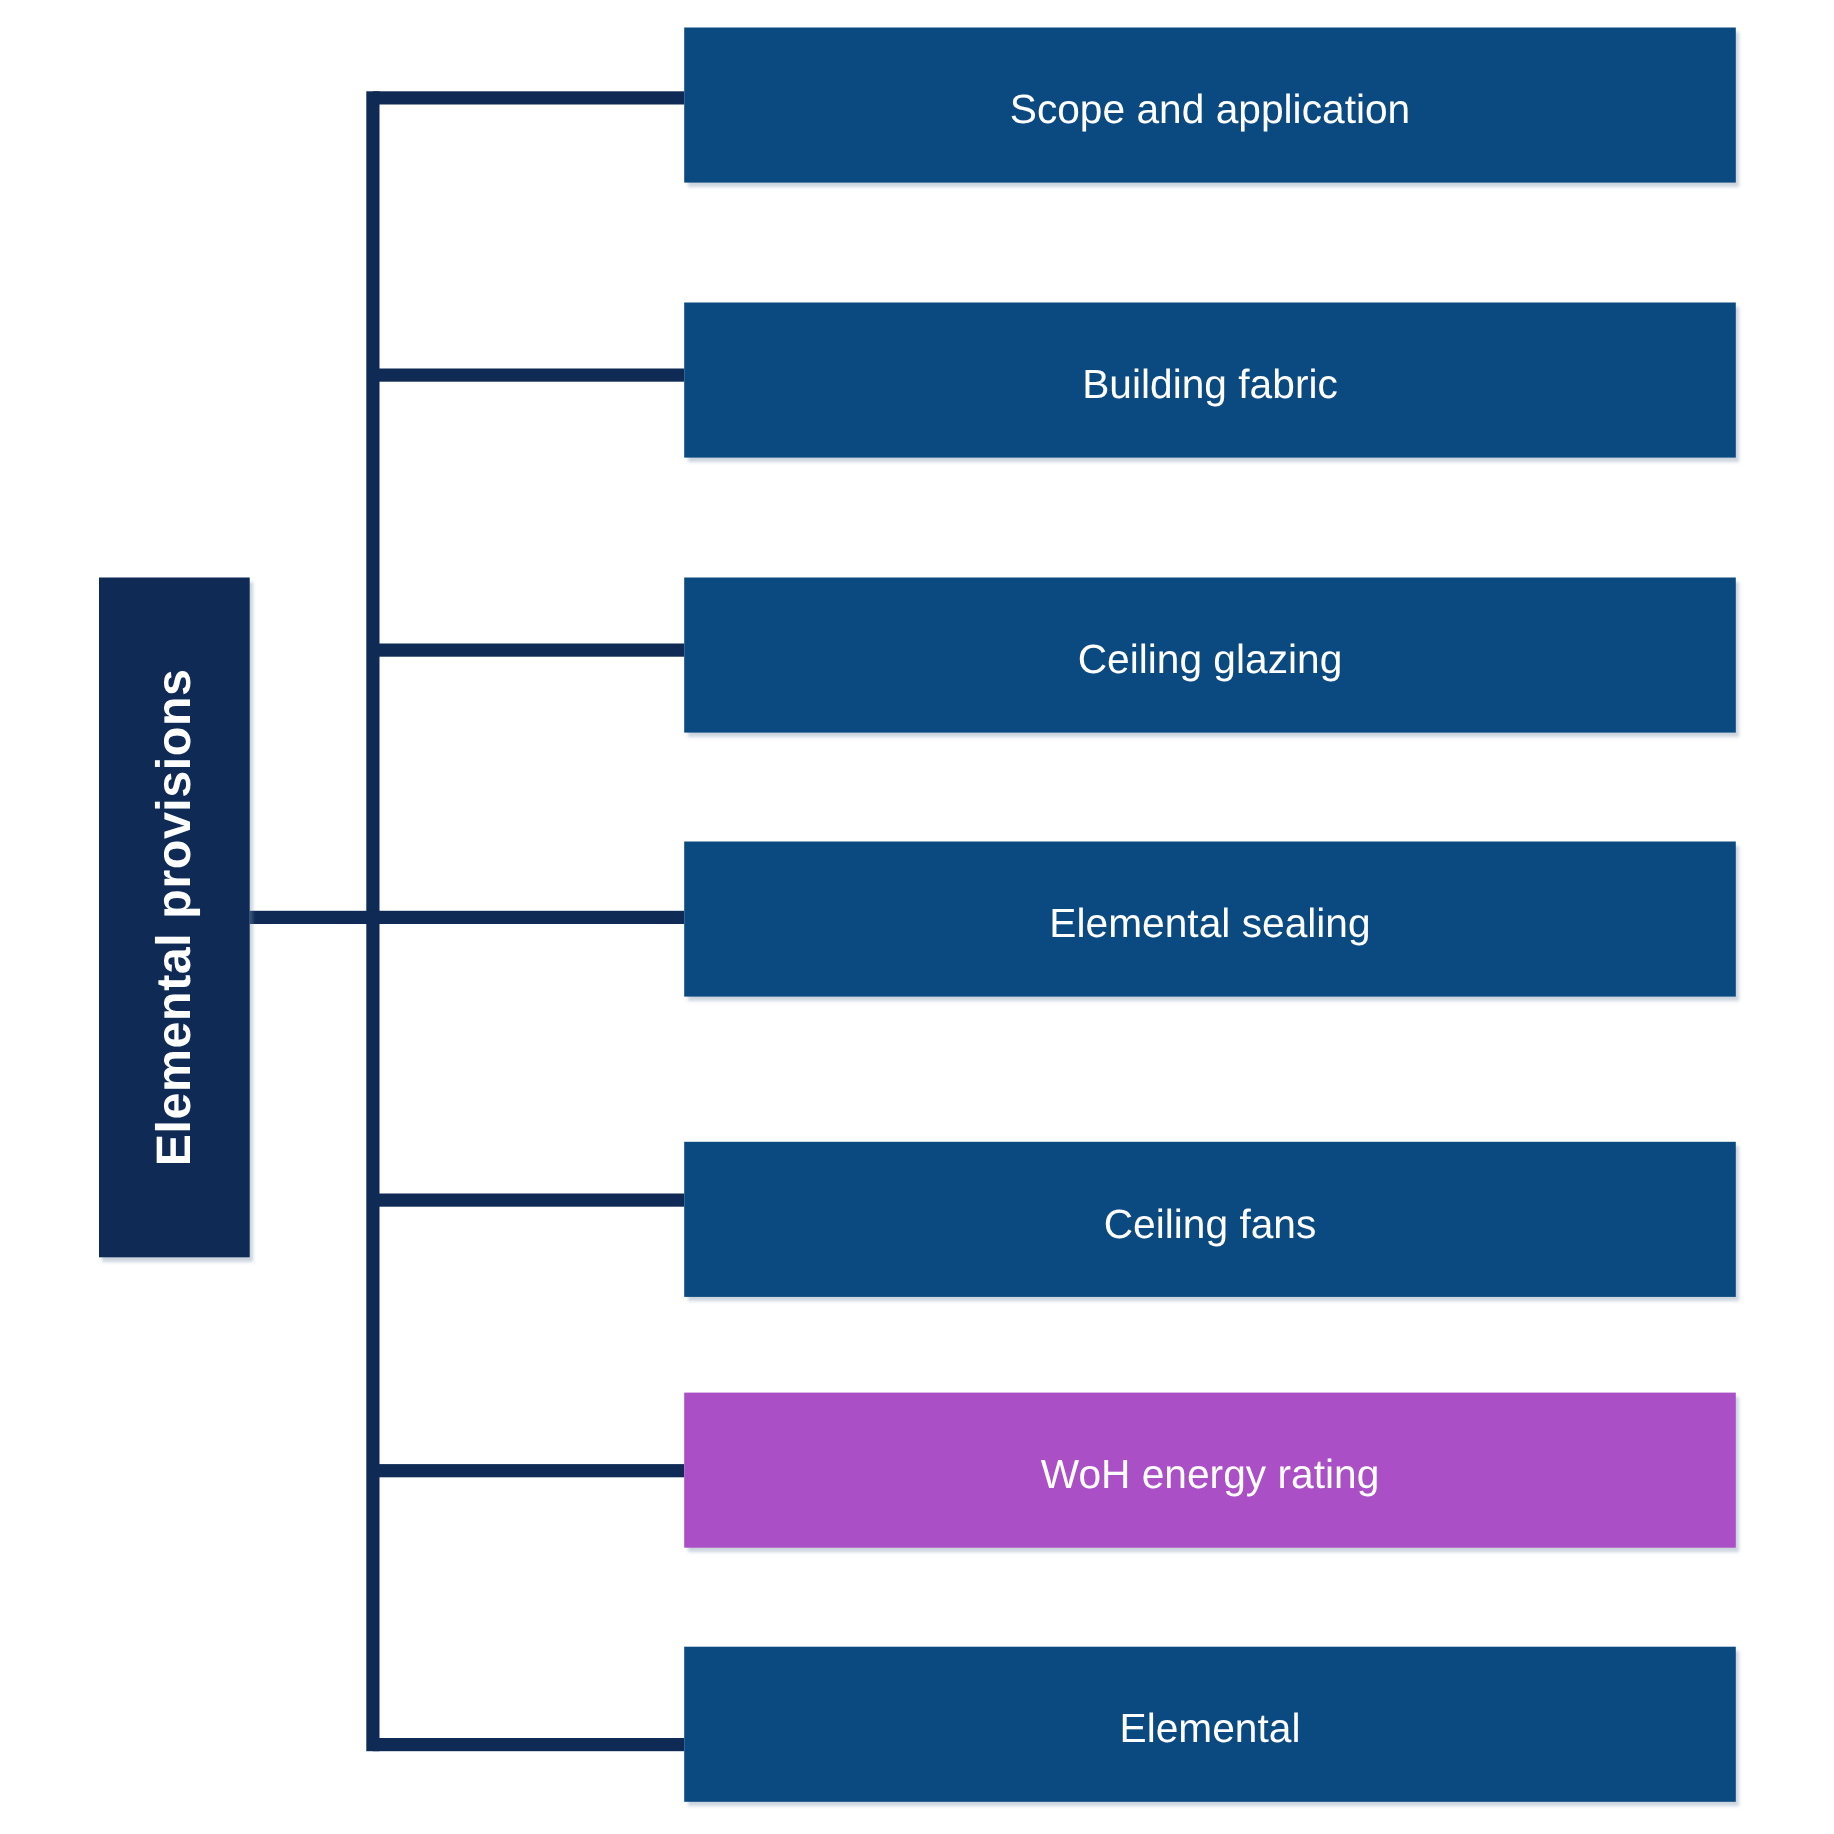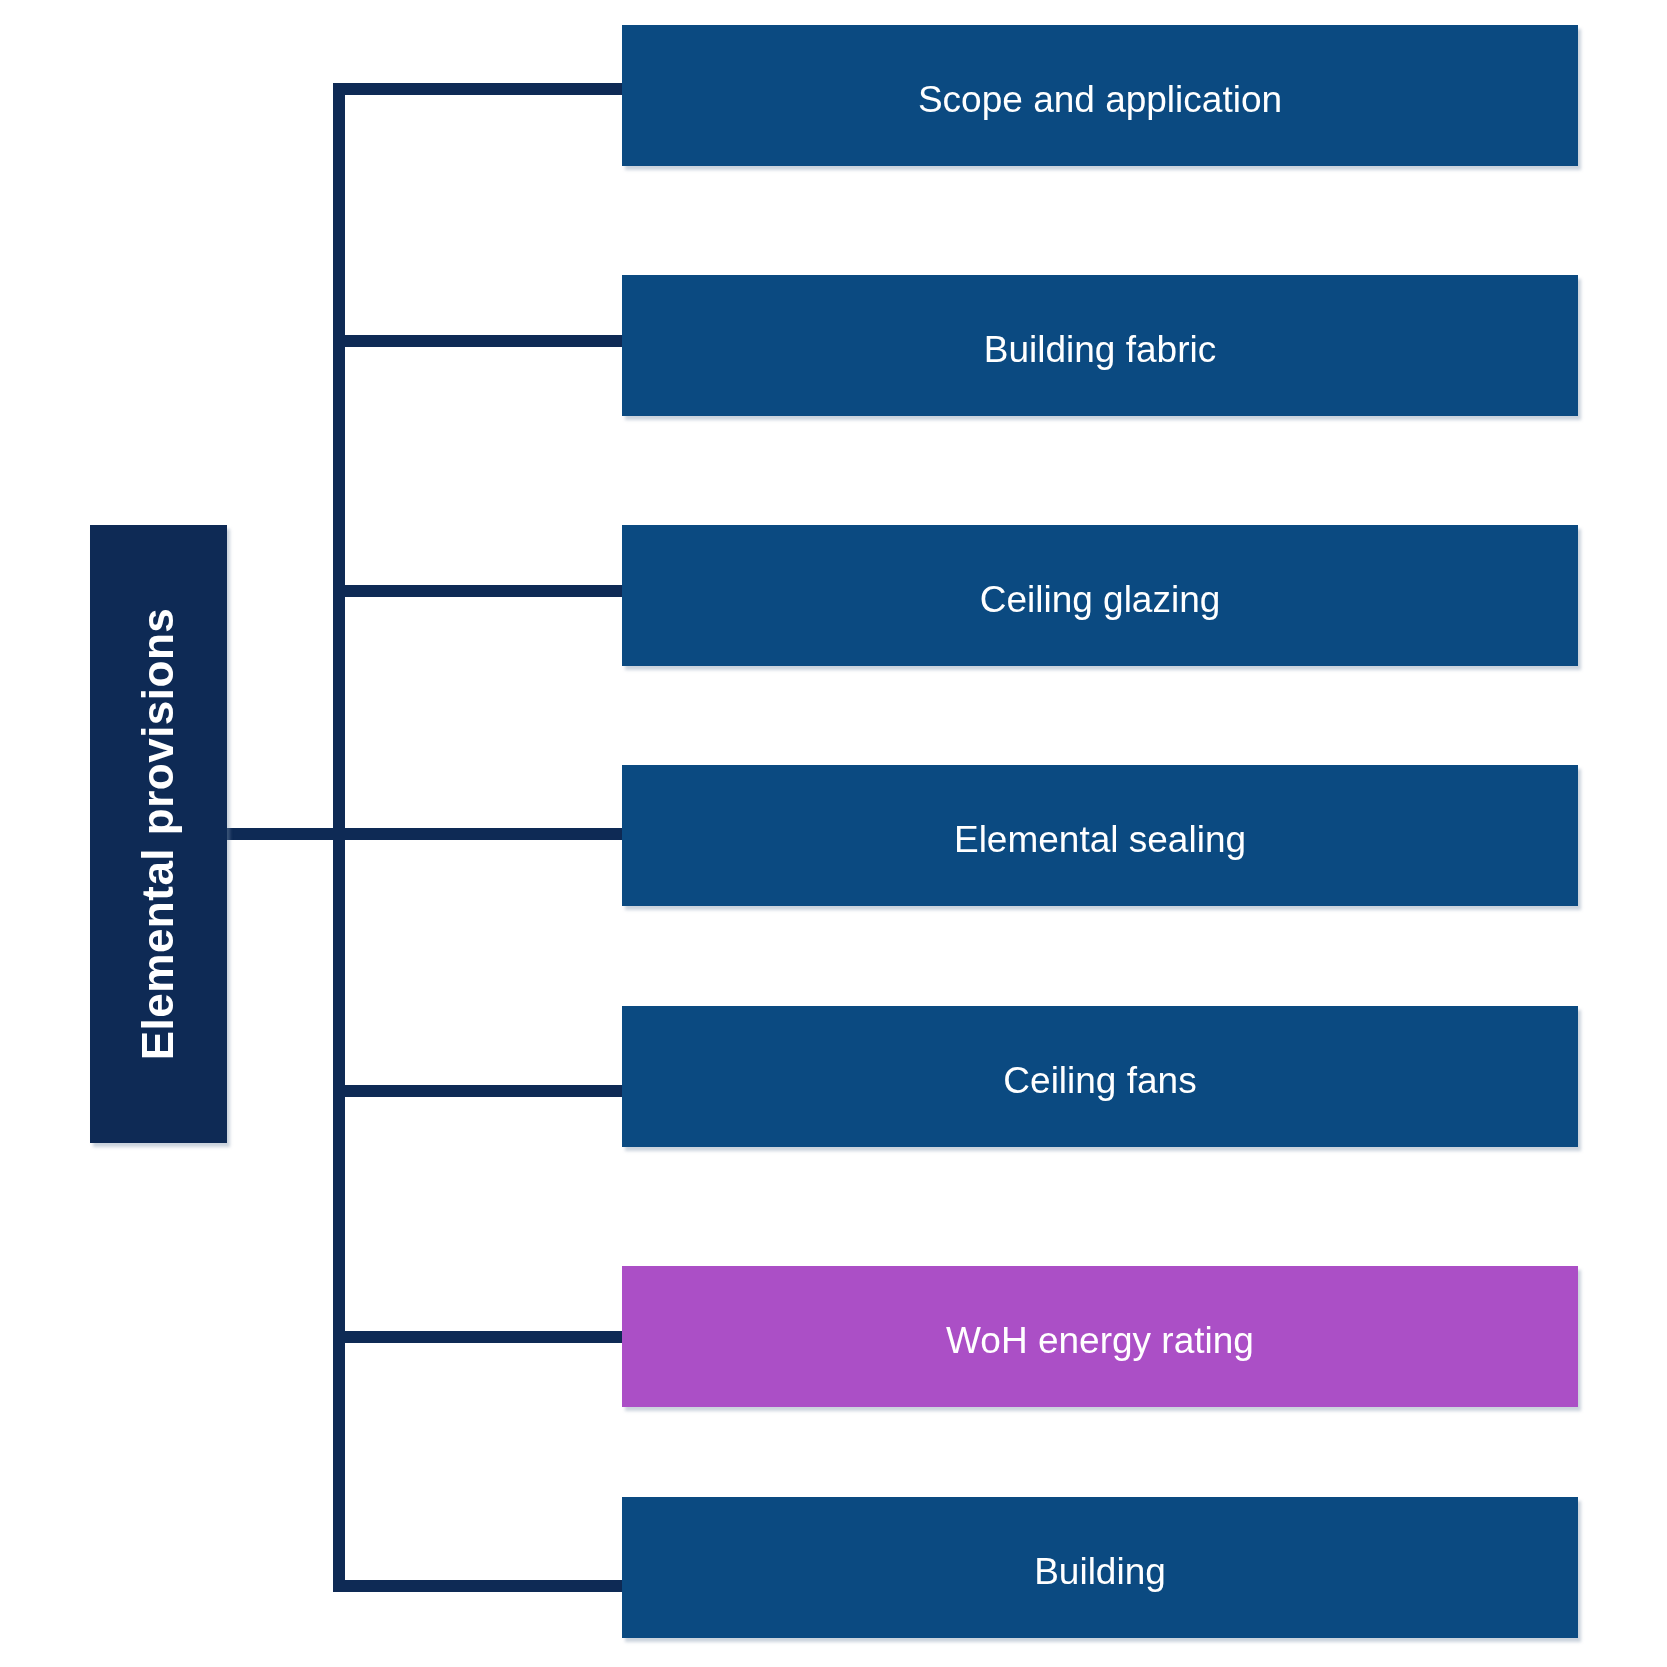--- a/index.html
+++ b/index.html
@@ -107,28 +107,28 @@
     <div class="node-box blue" style="top: 525px;">
       <span class="node-label">Ceiling glazing</span>
     </div>
 
     <div class="connector branch" style="top: 828px;"></div>
     <div class="node-box blue" style="top: 765px;">
       <span class="node-label">Elemental sealing</span>
     </div>
 
     <div class="connector branch" style="top: 1085px;"></div>
-    <div class="node-box blue" style="top: 1006px; justify-content: center;">
+    <div class="node-box blue" style="top: 1038px; justify-content: center;">
       <span class="node-label">Ceiling fans</span>
     </div>
 
     <div class="connector branch" style="top: 1331px;"></div>
     <div class="node-box purple" style="top: 1250px;">
       <span class="node-label">WoH energy rating</span>
     </div>
 
     <div class="connector branch" style="top: 1580px;"></div>
     <div class="node-box blue" style="top: 1497px;">
-      <span class="node-label">Building</span>
+      <span class="node-label">Elemental</span>
     </div>
   </div>
 
 </div>
 
 </body></html>

